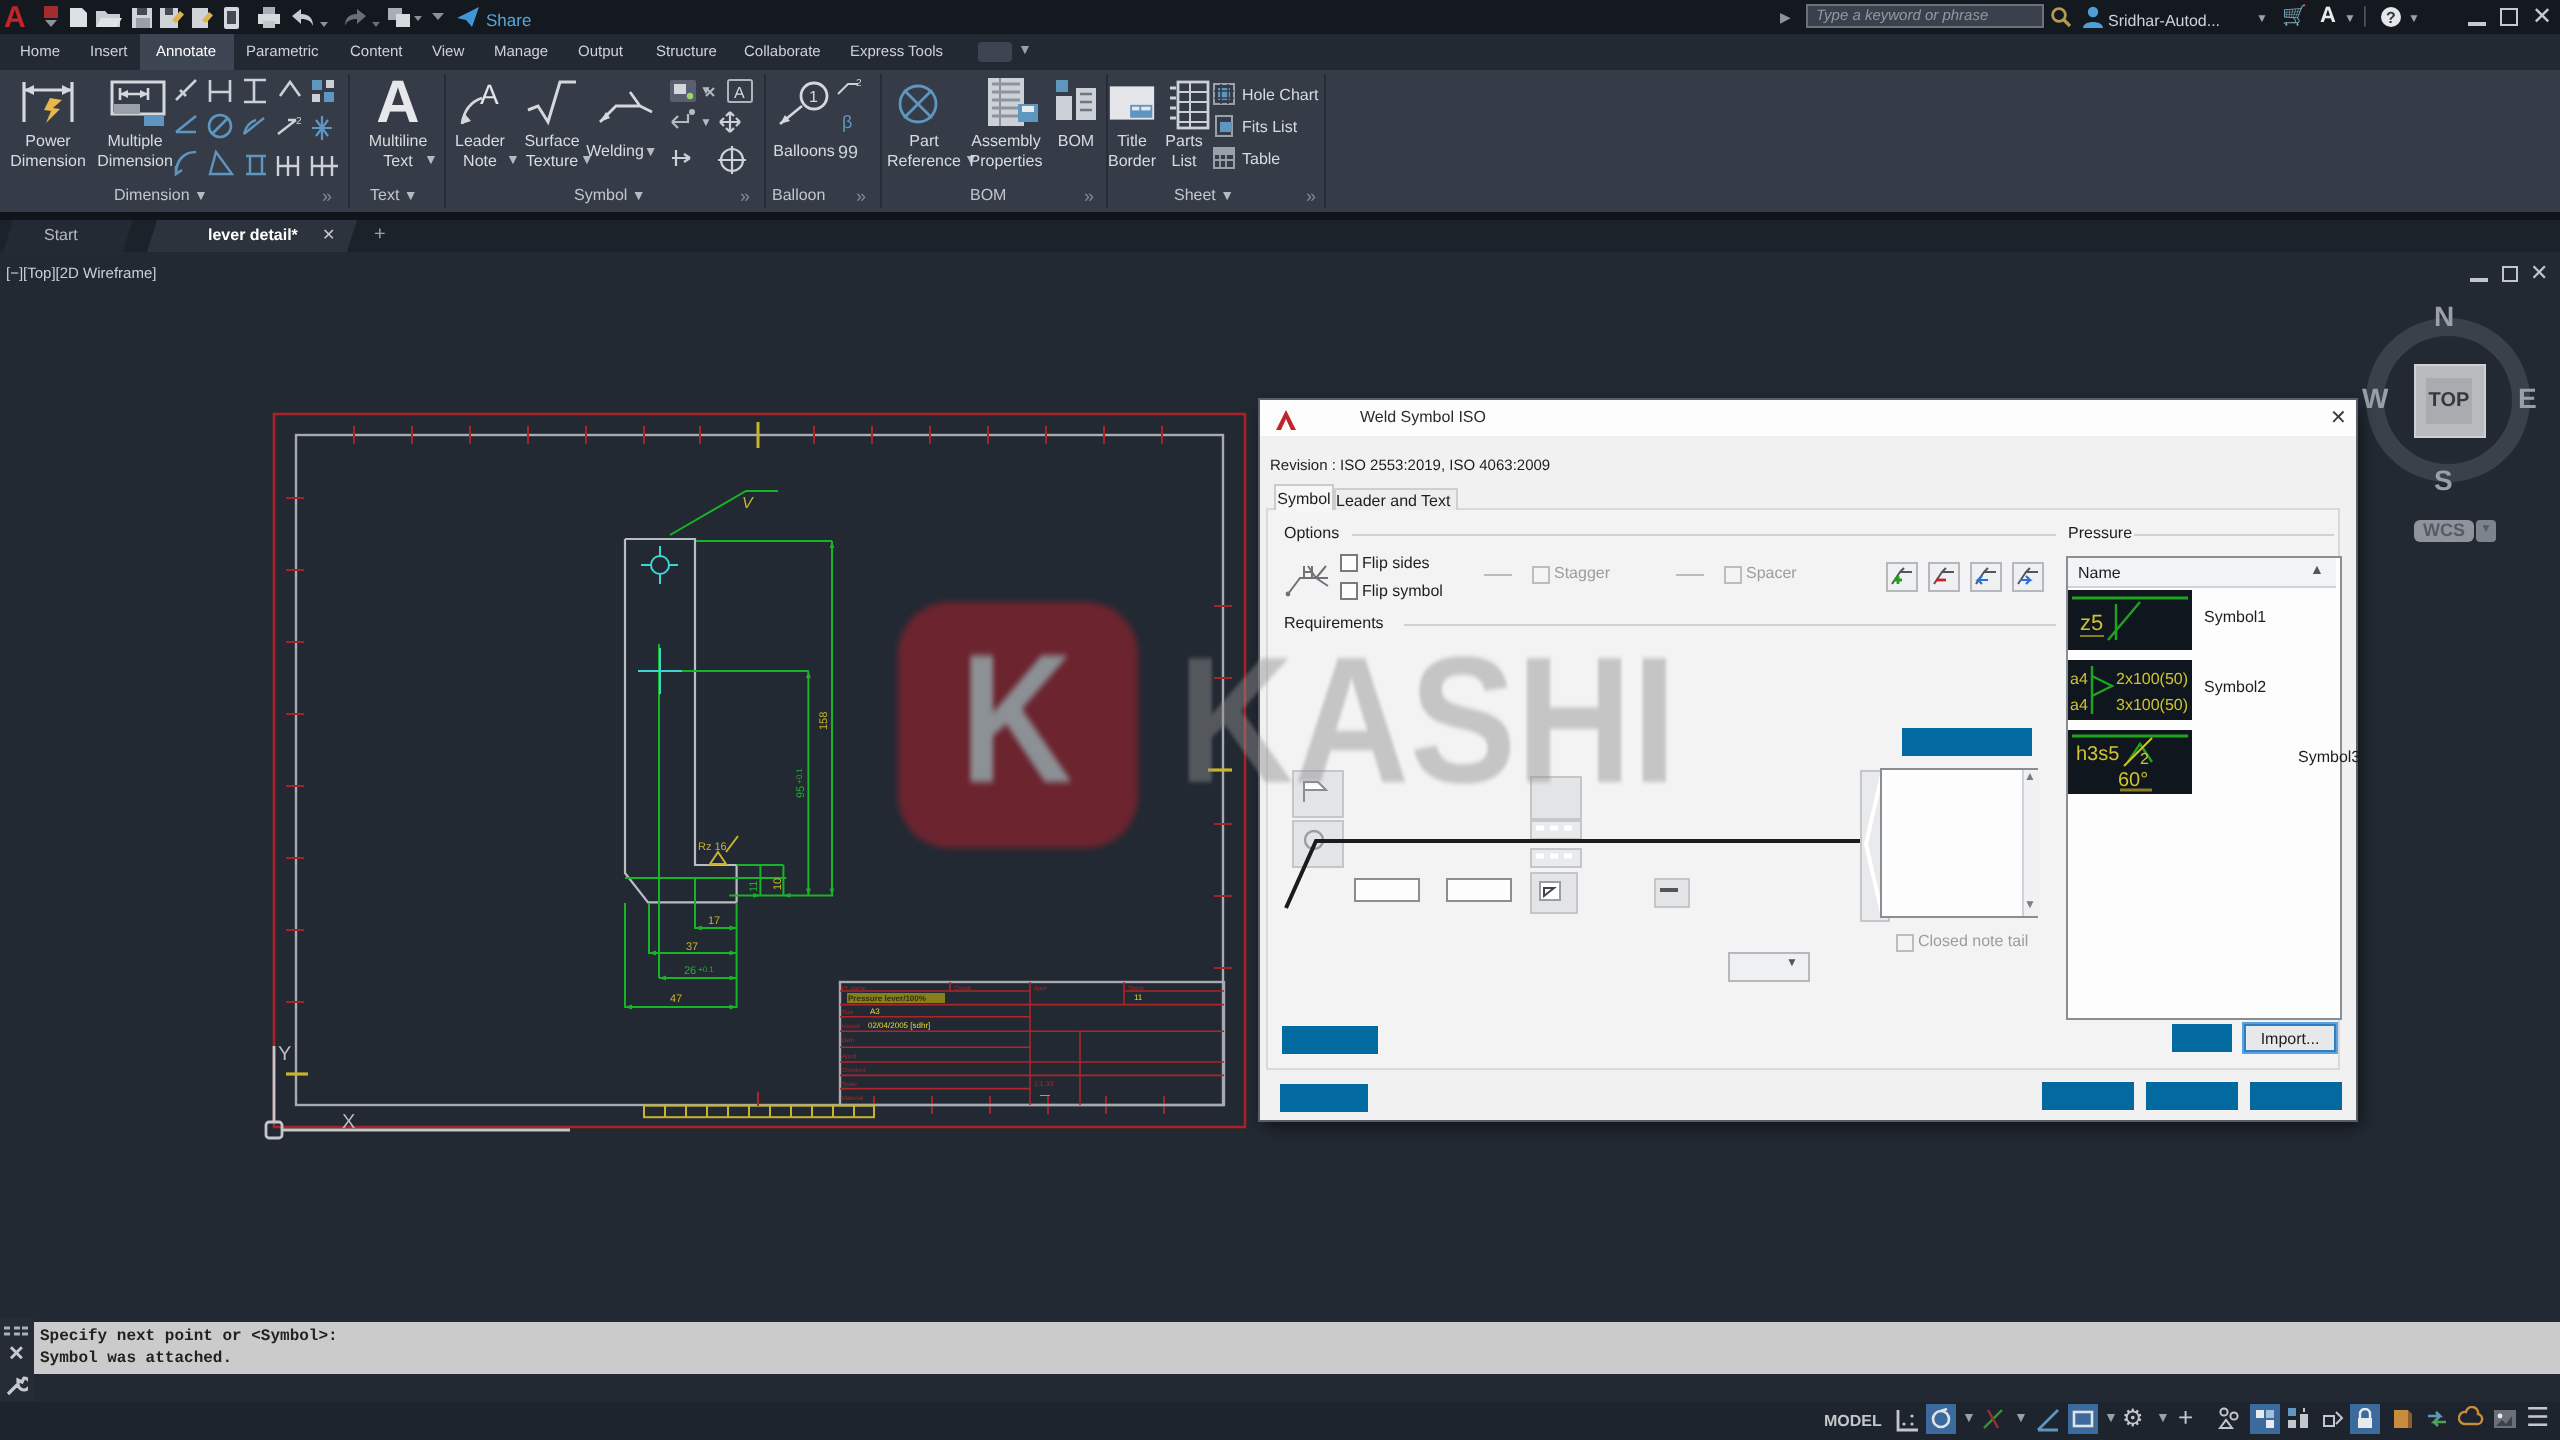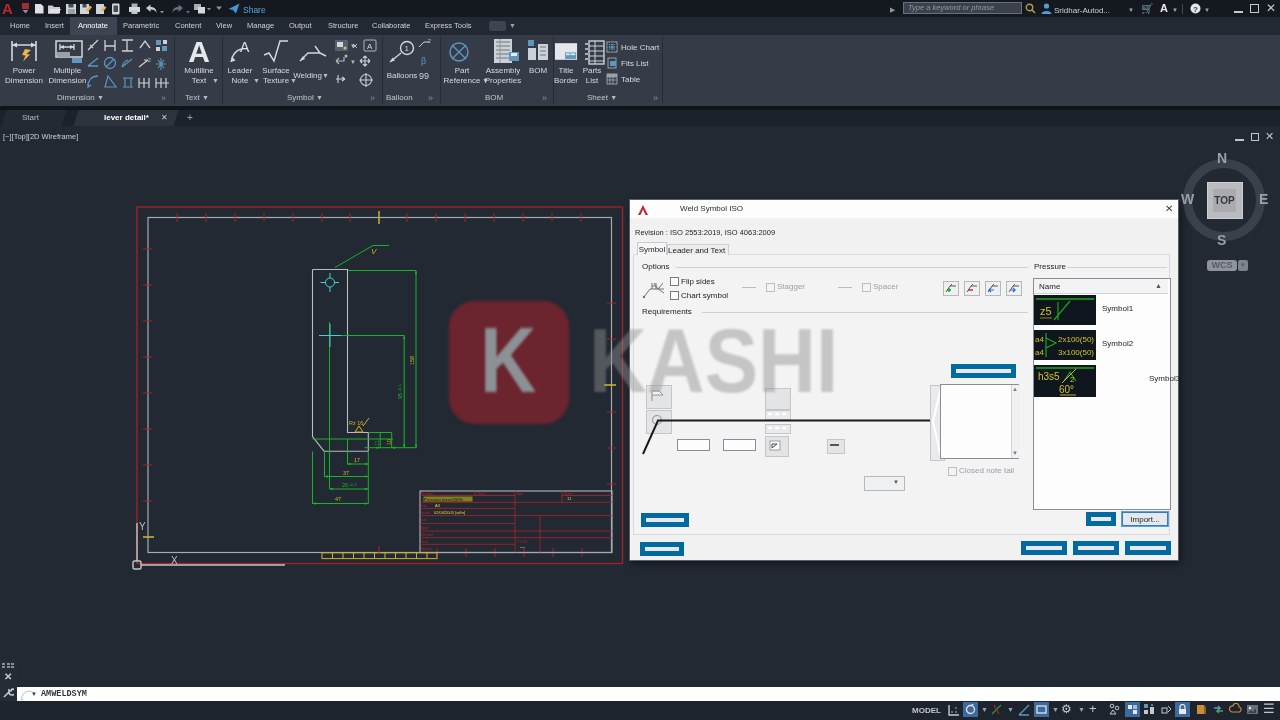--- a/index.html
+++ b/index.html
@@ -26,21 +26,21 @@
 #cmdgray{position:absolute;left:17px;top:661px;width:1263px;height:26px;background:#cbcbcb;font-family:"Liberation Mono",monospace;font-size:8px;font-weight:bold;color:#222;line-height:10.5px;padding-left:3px;padding-top:3px;box-sizing:border-box;}
 #cmdwhite{position:absolute;left:17px;top:687px;width:1263px;height:14px;background:#ffffff;}
 #cmdside{position:absolute;left:0;top:659px;width:17px;height:42px;background:#262c35;}
 #statusbar{position:absolute;left:0;top:701px;width:1280px;height:19px;background:#1d242d;}
 
 #dlg{position:absolute;left:630px;top:200px;width:548px;height:360px;background:#f1f1f2;box-shadow:0 0 0 1px #5a5f66,2px 3px 8px rgba(0,0,0,.55);}
 .gbline{position:absolute;height:1px;background:#cdd0d4;}
 .glabel{position:absolute;font-size:8px;color:#1d1d1d;}
 .cb{position:absolute;width:9px;height:9px;background:#fdfdfd;border:1px solid #7a7a7a;box-sizing:border-box;}
 .cbg{position:absolute;width:9px;height:9px;background:#f4f4f4;border:1px solid #bdbdbd;box-sizing:border-box;}
-.btn{position:absolute;background:#e7e8e9;border:5px solid #0369a1;box-sizing:border-box;font-size:8px;color:#1d1d1d;text-align:center;white-space:nowrap;overflow:hidden;}
+.btn{position:absolute;background:#e7e8e9;border:7px solid #0369a1;box-sizing:border-box;font-size:8px;color:#1d1d1d;text-align:center;white-space:nowrap;overflow:hidden;}
 .wbox{position:absolute;background:#fdfdfd;border:1px solid #8a8d91;box-sizing:border-box;}
 </style></head>
 <body>
 <div id="root">
   <div id="titlebar">
     <svg class="abs" style="left:0;top:0" width="400" height="17" viewBox="0 0 400 17">
 
       <text x="2" y="13.5" font-size="15" font-weight="bold" fill="#c2242c" font-family="Liberation Sans">A</text>
       <rect x="22" y="3" width="7" height="6" fill="#a42b30"></rect>
         <path d="M22.5 10 l3 3.5 l3 -3.5 z" fill="#8c9097"></path>
@@ -437,27 +437,21 @@
   </div>
   <div id="cmdside">
     <svg class="abs" style="left:2px;top:4px" width="12" height="7" viewBox="0 0 12 7">
         <path d="M0 1 h3 M5 1 h3 M9 1 h3 M0 4 h3 M5 4 h3 M9 4 h3" stroke="#aab0b7" stroke-width="1.6"></path>
       </svg>
     <div class="abs" style="left:4px;top:12px;font-size:10px;color:#c6cacf;font-weight:bold;">✕</div>
     <svg class="abs" style="left:3px;top:28px" width="11" height="11" viewBox="0 0 11 11">
         <path d="M1 10 L6 5 M6 5 a3 3 0 1 0 3 -3 l-1 2 -2 -1 z" stroke="#c6cacf" stroke-width="1.6" fill="none"></path>
       </svg>
   </div>
-  <div id="cmdwhite">
-    <svg class="abs" style="left:3px;top:2px" width="16" height="12" viewBox="0 0 16 12">
-        <path d="M1 11 c1 -6 4 -9 9 -9 M10 2 l4 2 M1 11 l2 -1" stroke="#c9ccd0" stroke-width="1.2" fill="none"></path>
-      </svg>
-    <div class="abs" style="left:14px;top:4px;font-size:6px;color:#3c3f44;">▼</div>
-    <div class="abs" style="left:24px;top:2px;font-size:8.5px;font-weight:bold;color:#33363b;font-family:'Liberation Mono',monospace;">AMWELDSYM</div>
-  </div>
+  <div id="cmdgray">Specify next point or &lt;Symbol&gt;:<br>Symbol was attached.</div>
   <div id="statusbar">
     <div class="abs" style="left:912px;top:5px;font-size:8px;font-weight:bold;color:#c3c7cc;">MODEL</div>
     <svg class="abs" style="left:948px;top:3px" width="12" height="12" viewBox="0 0 12 12">
         <path d="M1 1 v10 h10" stroke="#c3c7cc" stroke-width="1.4" fill="none"></path>
         <circle cx="4" cy="8" r="0.8" fill="#c3c7cc"></circle>
         <circle cx="8" cy="8" r="0.8" fill="#c3c7cc"></circle>
         <circle cx="8" cy="4" r="0.8" fill="#c3c7cc"></circle>
       </svg>
     <div class="abs" style="left:963px;top:1px;width:15px;height:15px;background:#3c6a9c;"></div>
     <svg class="abs" style="left:965px;top:3px" width="11" height="11" viewBox="0 0 11 11">
@@ -543,21 +537,21 @@
 
     <div class="glabel" style="left:12px;top:62px;">Options</div>
     <div class="gbline" style="left:46px;top:67px;width:352px;"></div>
     <svg class="abs" style="left:12px;top:79px" width="26" height="20" viewBox="0 0 26 20">
       <path d="M2 18 l6 -8 h14 M10 10 v-6 M14 10 v-6 M10 7 h4 M16 10 l-4 -6 M16 10 l5 -6 M16 10 l6 4" stroke="#6f7377" stroke-width="1" fill="none"></path>
       <circle cx="2" cy="18" r="1.2" fill="#6f7377"></circle>
     </svg>
     <div class="cb" style="left:40px;top:77px;"></div>
     <div class="glabel" style="left:51px;top:77px;">Flip sides</div>
     <div class="cb" style="left:40px;top:91px;"></div>
-    <div class="glabel" style="left:51px;top:91px;">Chart symbol</div>
+    <div class="glabel" style="left:51px;top:91px;">Flip symbol</div>
     <div class="abs" style="left:112px;top:87px;width:14px;height:1px;background:#b9bcbf;"></div>
     <div class="cbg" style="left:136px;top:83px;"></div>
     <div class="glabel" style="left:147px;top:82px;color:#9a9da1;">Stagger</div>
     <div class="abs" style="left:208px;top:87px;width:14px;height:1px;background:#b9bcbf;"></div>
     <div class="cbg" style="left:232px;top:83px;"></div>
     <div class="glabel" style="left:243px;top:82px;color:#9a9da1;text-align:center;">Spacer</div>
 
     <div class="abs" style="left:313px;top:81px;width:14px;height:13px;background:#eef0f2;border:1px solid #b5b8bc;"></div>
     <div class="abs" style="left:334px;top:81px;width:14px;height:13px;background:#eef0f2;border:1px solid #b5b8bc;"></div>
     <div class="abs" style="left:355px;top:81px;width:14px;height:13px;background:#eef0f2;border:1px solid #b5b8bc;"></div>

